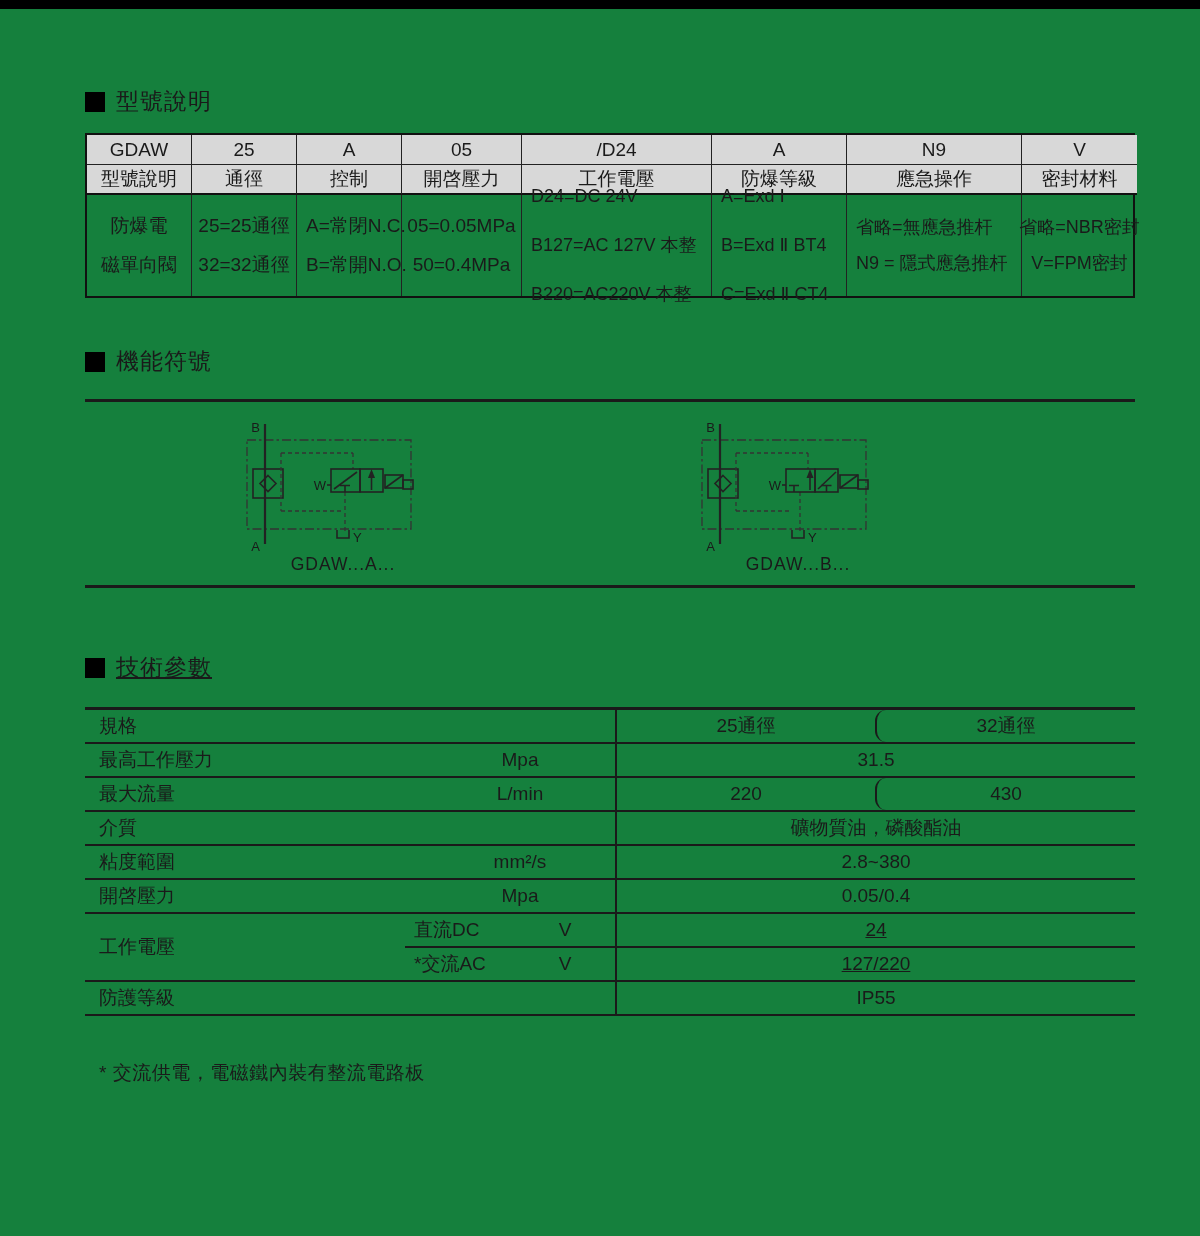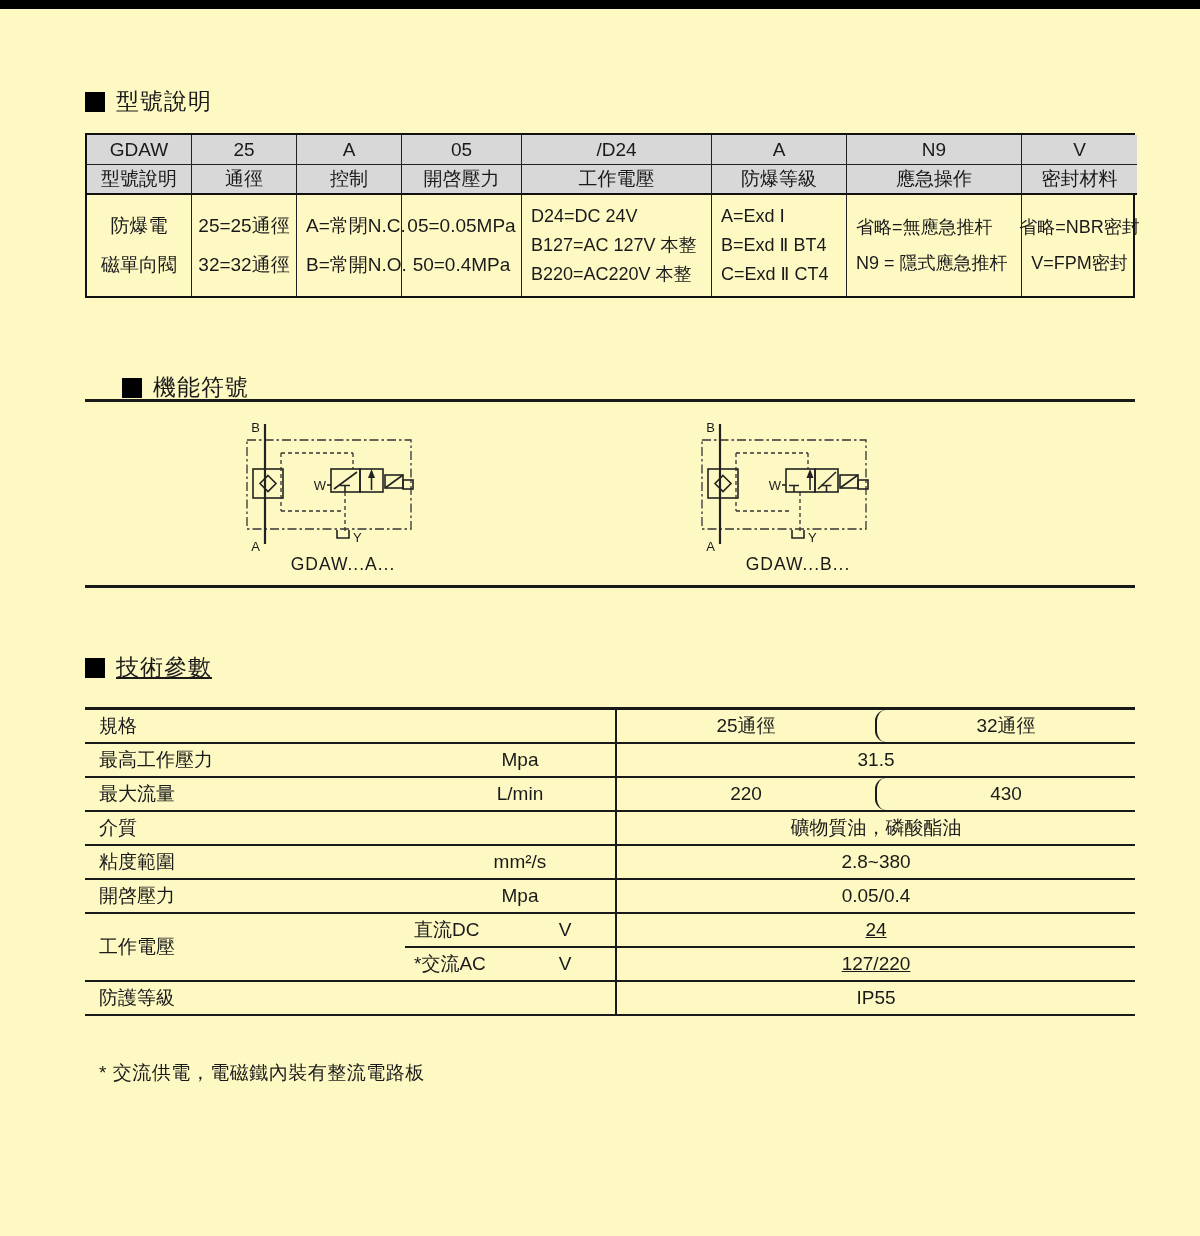--- a/index.html
+++ b/index.html
@@ -1,17 +1,17 @@
 <!DOCTYPE html>
 <html><head>
 <meta charset="utf-8">
 <style>
   html,body{margin:0;padding:0;background:#ffffff;}
   #page{
-    position:relative;width:1200px;height:1236px;background:#fef9c3;overflow:hidden;
+    position:relative;width:1200px;height:1236px;background:#15803d;overflow:hidden;
     font-family:"Liberation Sans","DejaVu Sans",sans-serif;color:#1a1a1a;
   }
   .topbar{position:absolute;left:0;top:0;width:1200px;height:9px;background:#000000;}
 
   
   .sec-title{position:absolute;left:85px;font-size:23px;font-weight:500;letter-spacing:1px;display:flex;align-items:center;}
   .sq{display:inline-block;width:20px;height:20px;background:#000;margin-right:11px;}
 
   .hrule{position:absolute;left:85px;width:1050px;height:2.5px;background:#1a1a1a;}
 
@@ -20,21 +20,21 @@
     position:absolute;left:85px;top:133px;width:1050px;
     display:grid;grid-template-columns:105px 105px 105px 120px 190px 135px 175px 115px;
     grid-template-rows:30px 30px 101px;
     border:2px solid #111;box-sizing:border-box;font-size:19px;
   }
   .t1 .c{border-right:1.5px solid #222;border-bottom:1.5px solid #222;display:flex;align-items:center;justify-content:center;box-sizing:border-box;}
   .t1 .c.lastcol{border-right:none;}
   .t1 .hc{background:#d8d8d8;}
   .t1 .hc2{background:#d8d8d8;border-bottom:2px solid #111;}
   .t1 .bc{border-bottom:none;flex-direction:column;line-height:2.05;}
-  .t1 .bc.l3{line-height:1.62;font-size:18px;align-items:flex-start;padding-left:9px;}
+  .t1 .bc.l3{line-height:1.62;font-size:18px;align-items:flex-start;padding-left:9px;gap:20px;}
   .t1 .bc.lft{align-items:flex-start;padding-left:9px;}
   .t1 .bc.l2s{line-height:1.95;font-size:18px;}
   .t1 .bc span{white-space:nowrap;}
 
   
   .diagram{position:absolute;width:220px;height:138px;}
   .diagram svg{display:block;}
   .caption{position:absolute;width:220px;text-align:center;font-size:17.5px;letter-spacing:1px;}
 
   
@@ -126,21 +126,21 @@
     <div class="c bc l2s lft">
       <span>省略=無應急推杆</span>
       <span>N9 = 隱式應急推杆</span>
     </div>
     <div class="c bc l2s lastcol">
       <span>省略=NBR密封</span>
       <span>V=FPM密封</span>
     </div>
   </div>
 
-  <div class="sec-title" style="top:372px;margin-left:37px;">
+  <div class="sec-title" style="top:346px;">
     <span class="sq"></span>
     <span>機能符號</span>
   </div>
   <div class="hrule" style="top:399px;"></div>
 
   <div class="diagram" style="left:233px;top:419px;">
     <svg width="220" height="138" viewBox="0 0 220 138">
       <rect class="dd" x="14" y="21" width="164" height="89"></rect>
       <line class="ln2" x1="32" y1="5" x2="32" y2="125"></line>
       <text x="27" y="13" text-anchor="end">B</text>

